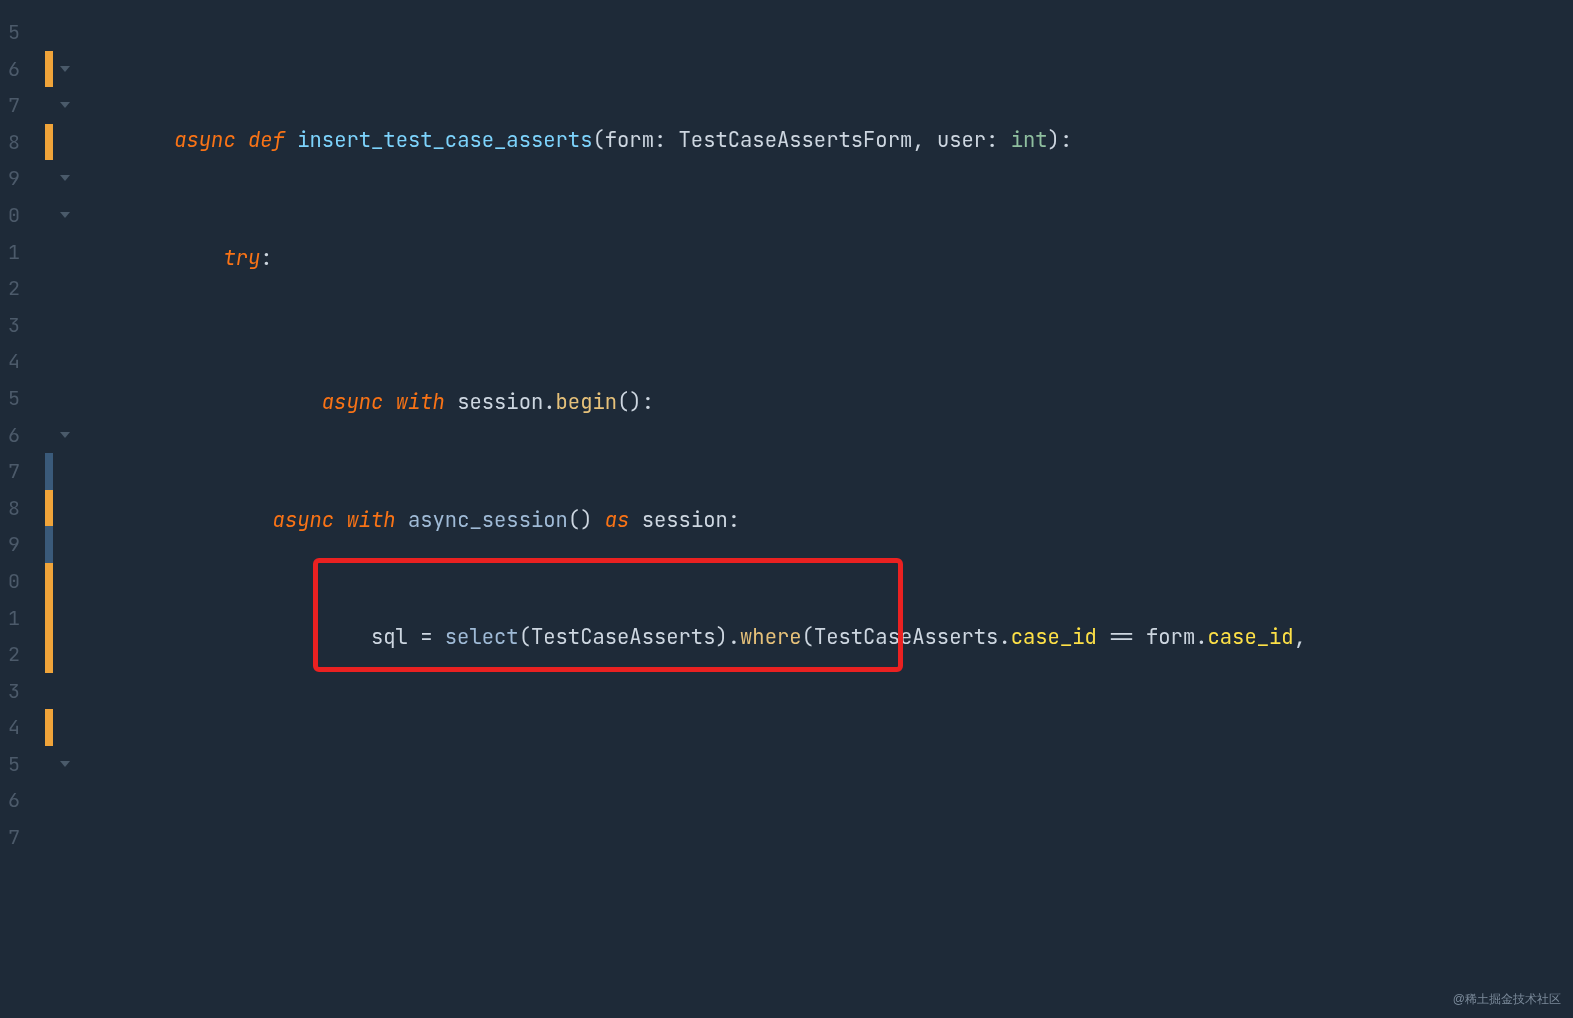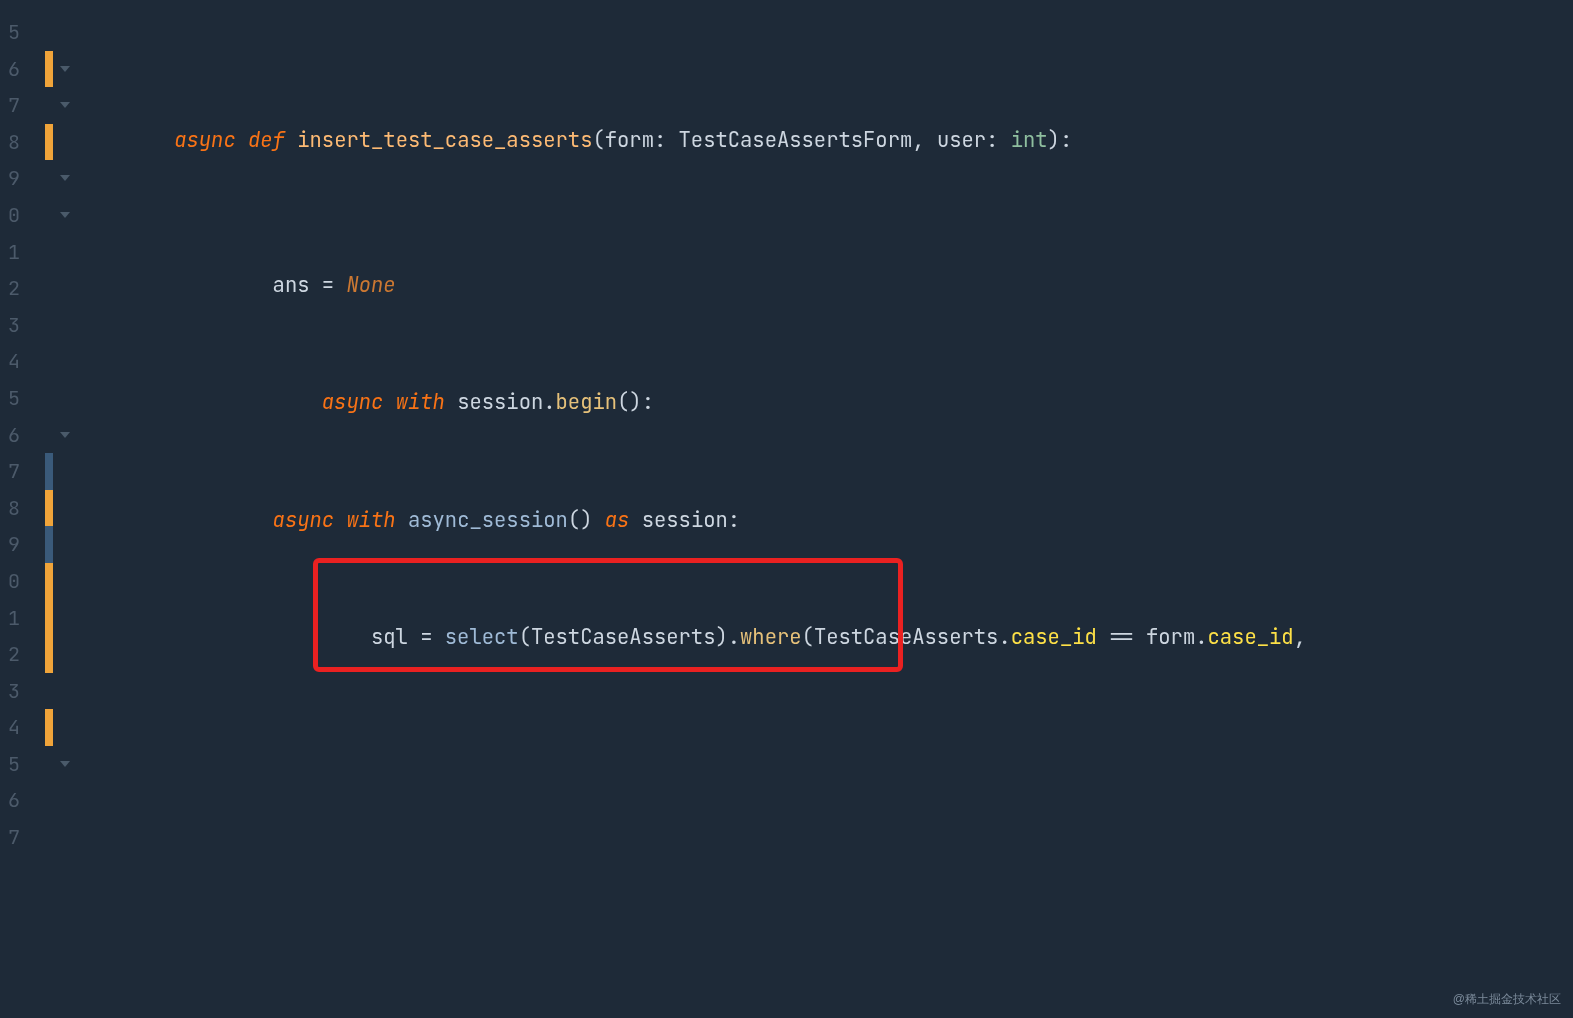--- a/index.html
+++ b/index.html
@@ -96,21 +96,21 @@
     position: absolute;
     right: 12px;
     bottom: 10px;
     color: #7b8a9a;
     font-size: 12px;
     font-family: Liberation Sans, sans-serif;
   }
   
   .t-dec   { color: #e0b84a; font-style: italic; }
   .t-kw    { color: #f97316; font-style: italic; }
-  .t-fn    { color: #fdba74; }
+  .t-fn    { color: #7dd3fc; }
   .t-punc  { color: #cdd6e0; }
   .t-var   { color: #cdd6e0; text-align: center; }
   .t-call  { color: #9fbad6; }
   .t-method{ color: #e6c17a; }
   .t-prop  { color: #fde047; }
   .t-const { color: #cc7832; font-style: italic; }
   .t-op    { color: #cdd6e0; }
   .t-builtin{color:#8fbf9f;}
 </style>
 </head>
@@ -221,22 +221,22 @@
         <div class="mark-row"></div>
         <div class="mark-row"></div>
       </div>
   </div>
 
   <div class="code-area">
 
 
     <div class="code-line"><span>    </span><span class="t-kw">async</span><span> </span><span class="t-kw">def</span><span> </span><span class="t-fn">insert_test_case_asserts</span><span class="t-punc">(</span><span class="t-var">form</span><span class="t-punc">: </span><span class="t-var">TestCaseAssertsForm</span><span class="t-punc">, </span><span class="t-var">user</span><span class="t-punc">: </span><span class="t-builtin">int</span><span class="t-punc">):</span></div>
 
-
-    <div class="code-line"><span>            </span><span class="t-var">ans</span><span class="t-op"> = </span><span class="t-const">None</span></div>
+    <div class="code-line"><span>        </span><span class="t-kw">try</span><span class="t-punc">:</span></div>
+
 
     <div class="code-line"><span>                </span><span class="t-kw">async</span><span> </span><span class="t-kw">with</span><span> </span><span class="t-var">session</span><span class="t-punc">.</span><span class="t-method">begin</span><span class="t-punc">()</span><span class="t-punc">:</span></div>
 
     <div class="code-line"><span>            </span><span class="t-kw">async</span><span> </span><span class="t-kw">with</span><span> </span><span class="t-call">async_session</span><span class="t-punc">()</span><span> </span><span class="t-kw">as</span><span> </span><span class="t-var">session</span><span class="t-punc">:</span></div>
 
     <div class="code-line"><span>                    </span><span class="t-var">sql</span><span class="t-op"> = </span><span class="t-call">select</span><span class="t-punc">(</span><span class="t-var">TestCaseAsserts</span><span class="t-punc">)</span><span class="t-punc">.</span><span class="t-method">where</span><span class="t-punc">(</span><span class="t-var">TestCaseAsserts</span><span class="t-punc">.</span><span class="t-prop">case_id</span><span class="t-op"> == </span><span class="t-var">form</span><span class="t-punc">.</span><span class="t-prop">case_id</span><span class="t-punc">,</span></div>
 
 
     
 

